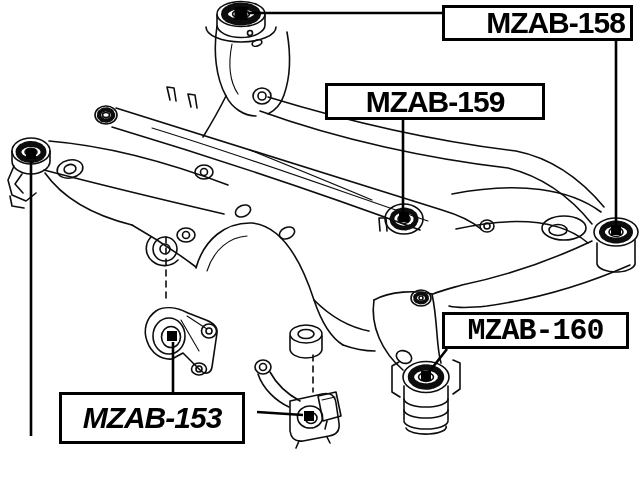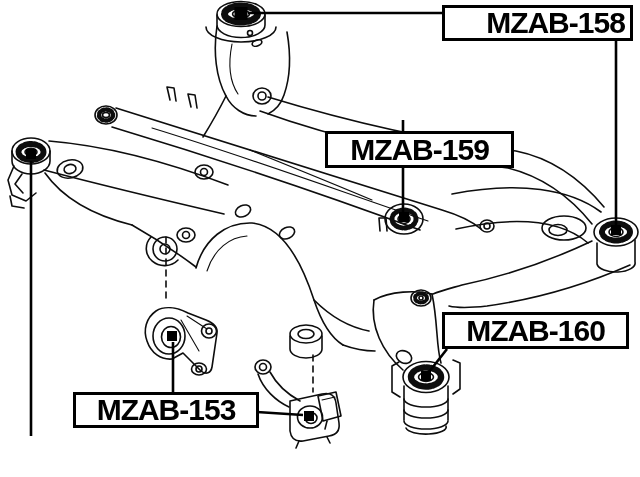--- a/index.html
+++ b/index.html
@@ -196,19 +196,19 @@
       <rect x="399" y="212" width="10" height="10"></rect>
       <rect x="421" y="371" width="10" height="10"></rect>
       <rect x="167" y="331" width="10" height="10"></rect>
       <rect x="304" y="411" width="10" height="10"></rect>
       <rect x="26" y="149" width="10" height="10"></rect>
     </g>
   </svg>
 
   <div class="label-box" style="left:442px;top:5px;width:191px;height:36px;padding-left:36px;">MZAB-158</div>
 
-  <div class="label-box" style="left:325px;top:83px;width:189px;height:37px;margin-top:48px;">MZAB-159</div>
-
-  <div class="label-box" style="left:442px;top:312px;width:187px;height:37px;">MZAB-160</div>
-
-  <div class="label-box" style="left:73px;top:392px;width:186px;height:36px;">MZAB-153</div>
+  <div class="label-box" style="left:325px;top:83px;width:220px;height:37px;">MZAB-159</div>
+
+  <div class="label-box" style="left:442px;top:312px;width:187px;height:37px;font-family:Liberation Mono, monospace;">MZAB-160</div>
+
+  <div class="label-box" style="left:59px;top:392px;width:186px;height:52px;font-style:italic;">MZAB-153</div>
 
 </div>
 
 </body></html>

